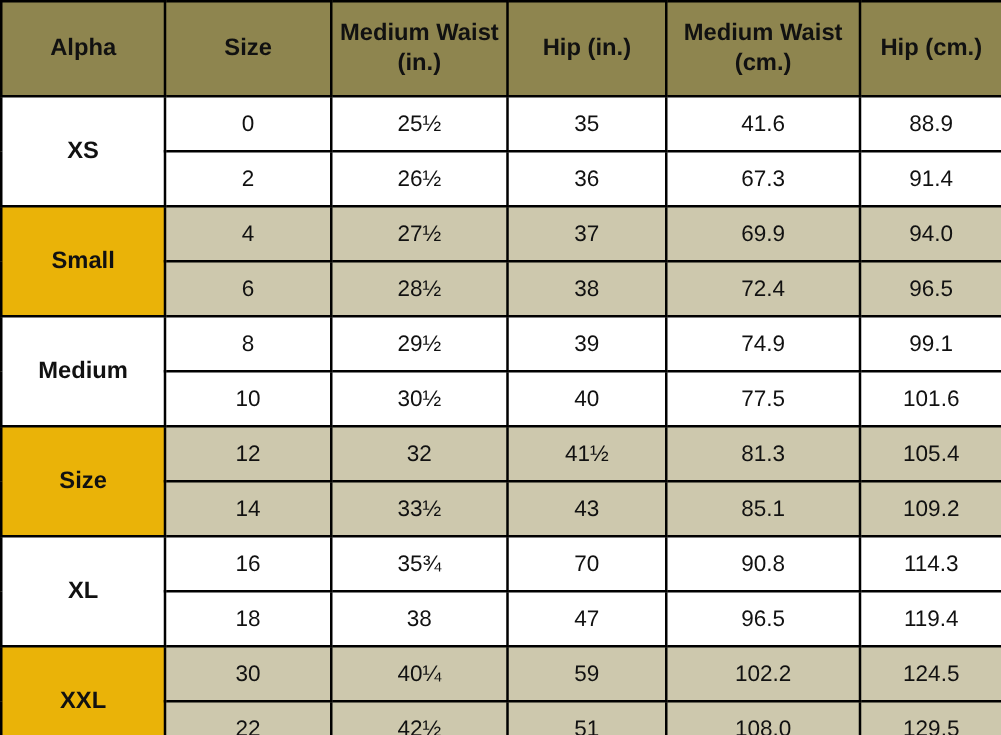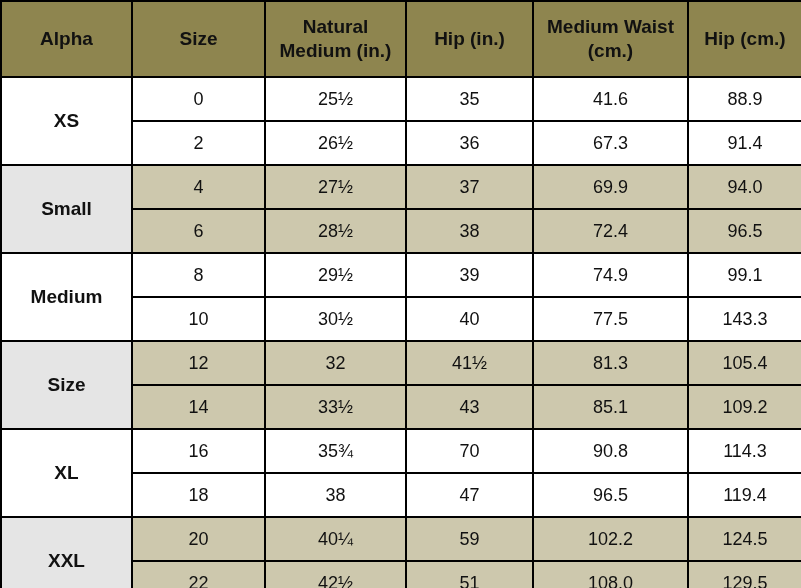--- a/index.html
+++ b/index.html
@@ -49,39 +49,39 @@
   }
   #size-chart td.num {
     font-size: 18px;
     font-weight: normal;
     padding: 2px;
     height: 38px;
   }
   #size-chart tr.band-light td.num { background: #ffffff; }
   #size-chart tr.band-dark  td.num { background: #cdc8ad; }
   #size-chart td.alpha.band-light { background: #ffffff; }
-  #size-chart td.alpha.band-dark  { background: #e5e5e5; }
+  #size-chart td.alpha.band-dark  { background: #eab308; }
 </style>
 </head>
 <body>
 
 <table id="size-chart">
   <colgroup>
     <col class="c-alpha">
       <col class="c-size">
       <col class="c-wi">
       <col class="c-hi">
       <col class="c-wc">
       <col class="c-hc">
   </colgroup>
   <thead>
     <tr>
       <th>Alpha</th>
       <th>Size</th>
-      <th>Natural Medium (in.)</th>
+      <th>Medium Waist (in.)</th>
       <th>Hip (in.)</th>
       <th>Medium Waist (cm.)</th>
       <th>Hip (cm.)</th>
     </tr>
   </thead>
   <tbody id="chart-body">
       <tr class="band-light">
         <td class="alpha band-light" rowspan="2">XS</td>
         <td class="num">0</td>
         <td class="num">25½</td>
@@ -117,21 +117,21 @@
         <td class="num">29½</td>
         <td class="num">39</td>
         <td class="num">74.9</td>
         <td class="num">99.1</td>
       </tr>
       <tr class="band-light">
         <td class="num">10</td>
         <td class="num">30½</td>
         <td class="num">40</td>
         <td class="num">77.5</td>
-        <td class="num">143.3</td>
+        <td class="num">101.6</td>
       </tr>
       <tr class="band-dark">
         <td class="alpha band-dark" rowspan="2">Size</td>
         <td class="num">12</td>
         <td class="num">32</td>
         <td class="num">41½</td>
         <td class="num">81.3</td>
         <td class="num">105.4</td>
       </tr>
       <tr class="band-dark">
@@ -151,21 +151,21 @@
       </tr>
       <tr class="band-light">
         <td class="num">18</td>
         <td class="num">38</td>
         <td class="num">47</td>
         <td class="num">96.5</td>
         <td class="num">119.4</td>
       </tr>
       <tr class="band-dark">
         <td class="alpha band-dark" rowspan="2">XXL</td>
-        <td class="num">20</td>
+        <td class="num">30</td>
         <td class="num">40¼</td>
         <td class="num">59</td>
         <td class="num">102.2</td>
         <td class="num">124.5</td>
       </tr>
       <tr class="band-dark">
         <td class="num">22</td>
         <td class="num">42½</td>
         <td class="num">51</td>
         <td class="num">108.0</td>

